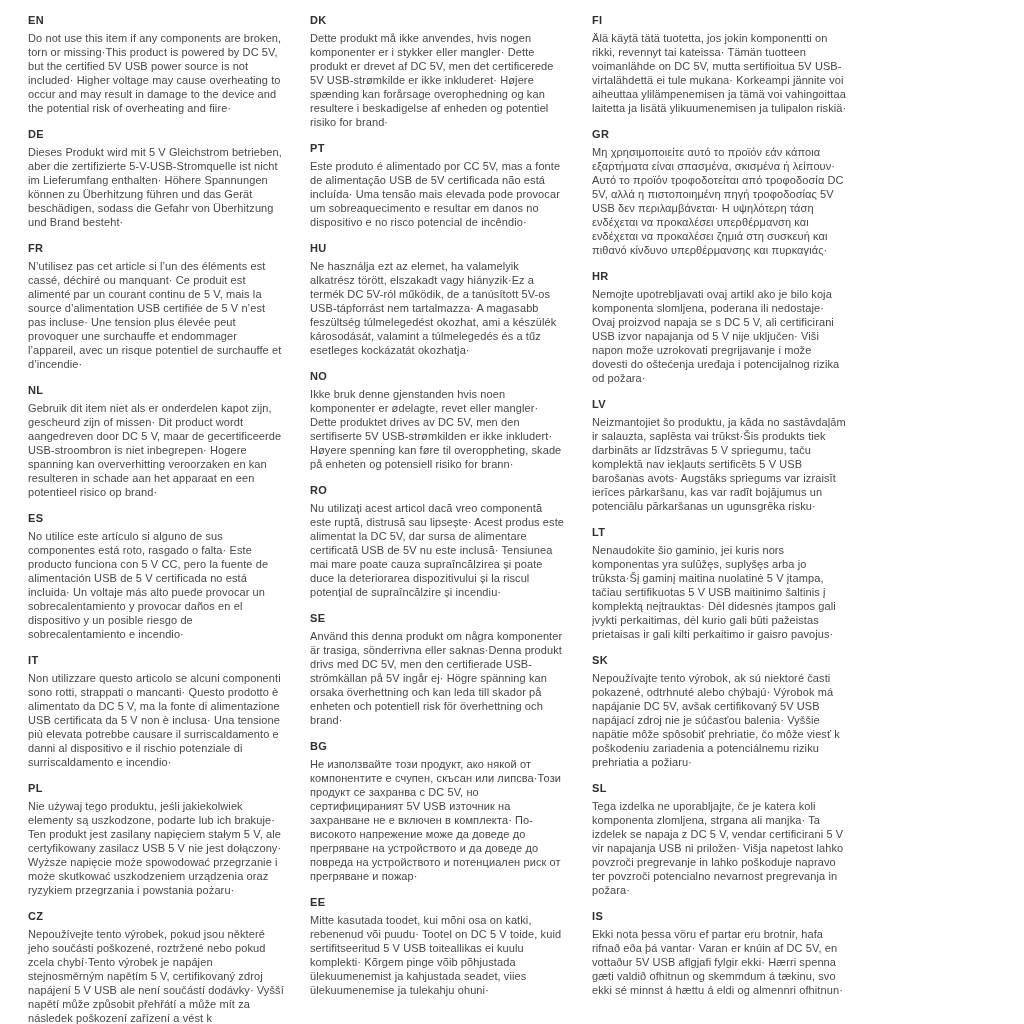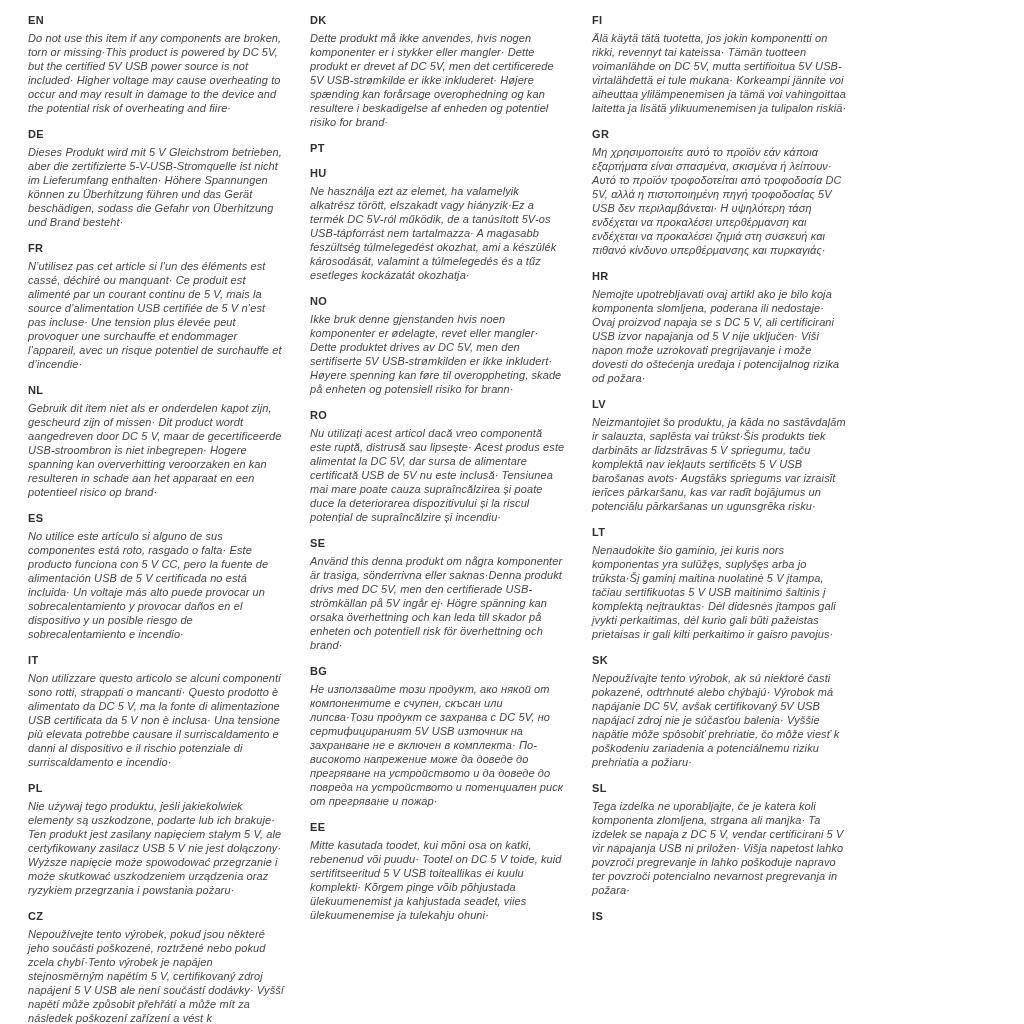--- a/index.html
+++ b/index.html
@@ -24,21 +24,20 @@
     color: #2f2f2f;
     margin: 0 0 5px 0;
     letter-spacing: 0.4px;
   }
   .body {
     font-size: 11px;
     line-height: 14px;
     color: #474747;
     margin: 0;
     letter-spacing: 0.1px;
-    font-style: italic;
   }
 </style>
 </head>
 <body>
 
 <div class="page">
   <div class="grid">
 
     <div class="col">
       <section class="lang">
@@ -75,20 +74,21 @@
       </section>
     </div>
 
     <div class="col">
       <section class="lang">
         <h2 class="code">DK</h2>
         <p class="body">Dette produkt må ikke anvendes, hvis nogen komponenter er i stykker eller mangler· Dette produkt er drevet af DC 5V, men det certificerede 5V USB-strømkilde er ikke inkluderet· Højere spænding kan forårsage overophedning og kan resultere i beskadigelse af enheden og potentiel risiko for brand·</p>
       </section>
       <section class="lang">
         <h2 class="code">PT</h2>
+        <p class="body">Este produto é alimentado por CC 5V, mas a fonte de alimentação USB de 5V certificada não está incluída· Uma tensão mais elevada pode provocar um sobreaquecimento e resultar em danos no dispositivo e no risco potencial de incêndio·</p>
       </section>
       <section class="lang">
         <h2 class="code">HU</h2>
         <p class="body">Ne használja ezt az elemet, ha valamelyik alkatrész törött, elszakadt vagy hiányzik·Ez a termék DC 5V-ról működik, de a tanúsított 5V-os USB-tápforrást nem tartalmazza· A magasabb feszültség túlmelegedést okozhat, ami a készülék károsodását, valamint a túlmelegedés és a tűz esetleges kockázatát okozhatja·</p>
       </section>
       <section class="lang">
         <h2 class="code">NO</h2>
         <p class="body">Ikke bruk denne gjenstanden hvis noen komponenter er ødelagte, revet eller mangler· Dette produktet drives av DC 5V, men den sertifiserte 5V USB-strømkilden er ikke inkludert· Høyere spenning kan føre til overoppheting, skade på enheten og potensiell risiko for brann·</p>
       </section>
       <section class="lang">
@@ -133,17 +133,18 @@
       <section class="lang">
         <h2 class="code">SK</h2>
         <p class="body">Nepoužívajte tento výrobok, ak sú niektoré časti pokazené, odtrhnuté alebo chýbajú· Výrobok má napájanie DC 5V, avšak certifikovaný 5V USB napájací zdroj nie je súčasťou balenia· Vyššie napätie môže spôsobiť prehriatie, čo môže viesť k poškodeniu zariadenia a potenciálnemu riziku prehriatia a požiaru·</p>
       </section>
       <section class="lang">
         <h2 class="code">SL</h2>
         <p class="body">Tega izdelka ne uporabljajte, če je katera koli komponenta zlomljena, strgana ali manjka· Ta izdelek se napaja z DC 5 V, vendar certificirani 5 V vir napajanja USB ni priložen· Višja napetost lahko povzroči pregrevanje in lahko poškoduje napravo ter povzroči potencialno nevarnost pregrevanja in požara·</p>
       </section>
       <section class="lang">
         <h2 class="code">IS</h2>
+        <p class="body">Ekki nota þessa vöru ef partar eru brotnir, hafa rifnað eða þá vantar· Varan er knúin af DC 5V, en vottaður 5V USB aflgjafi fylgir ekki· Hærri spenna gæti valdið ofhitnun og skemmdum á tækinu, svo ekki sé minnst á hættu á eldi og almennri ofhitnun·</p>
       </section>
     </div>
 
   </div>
 </div>
 
 </body></html>

